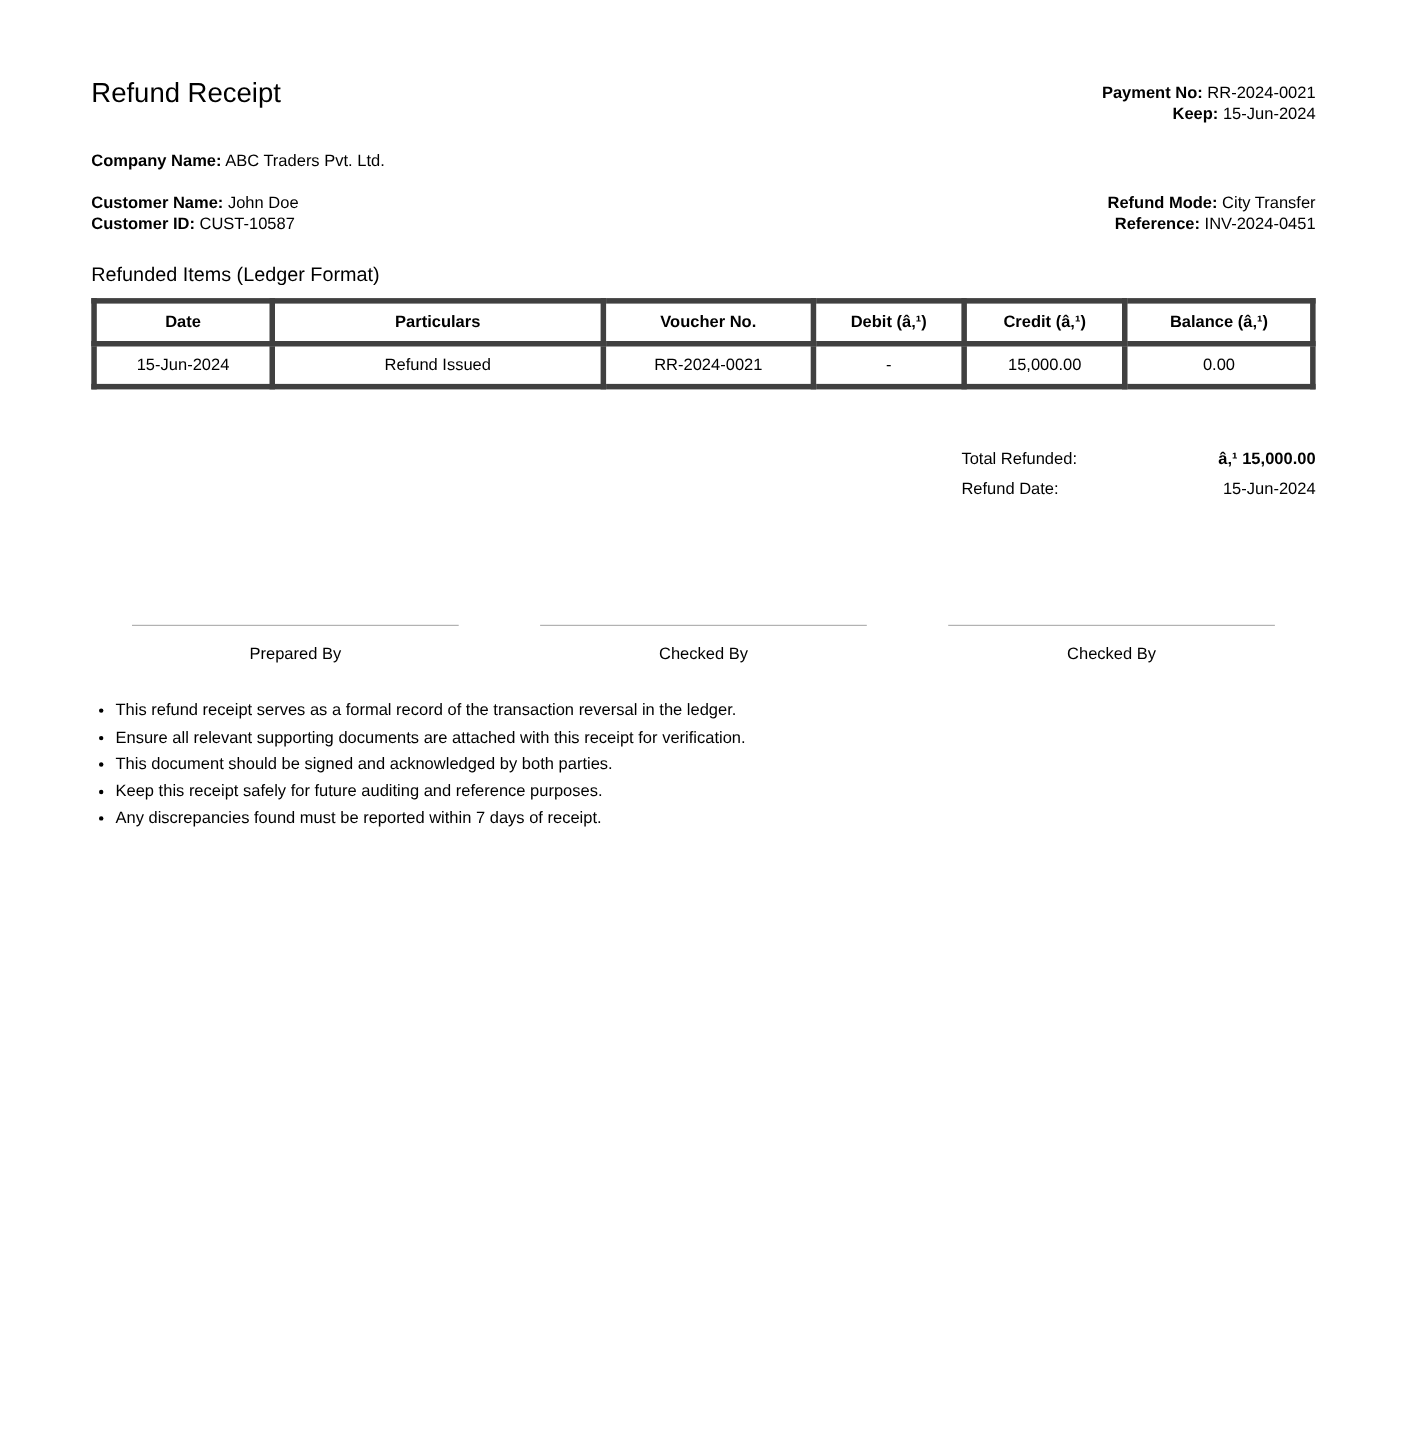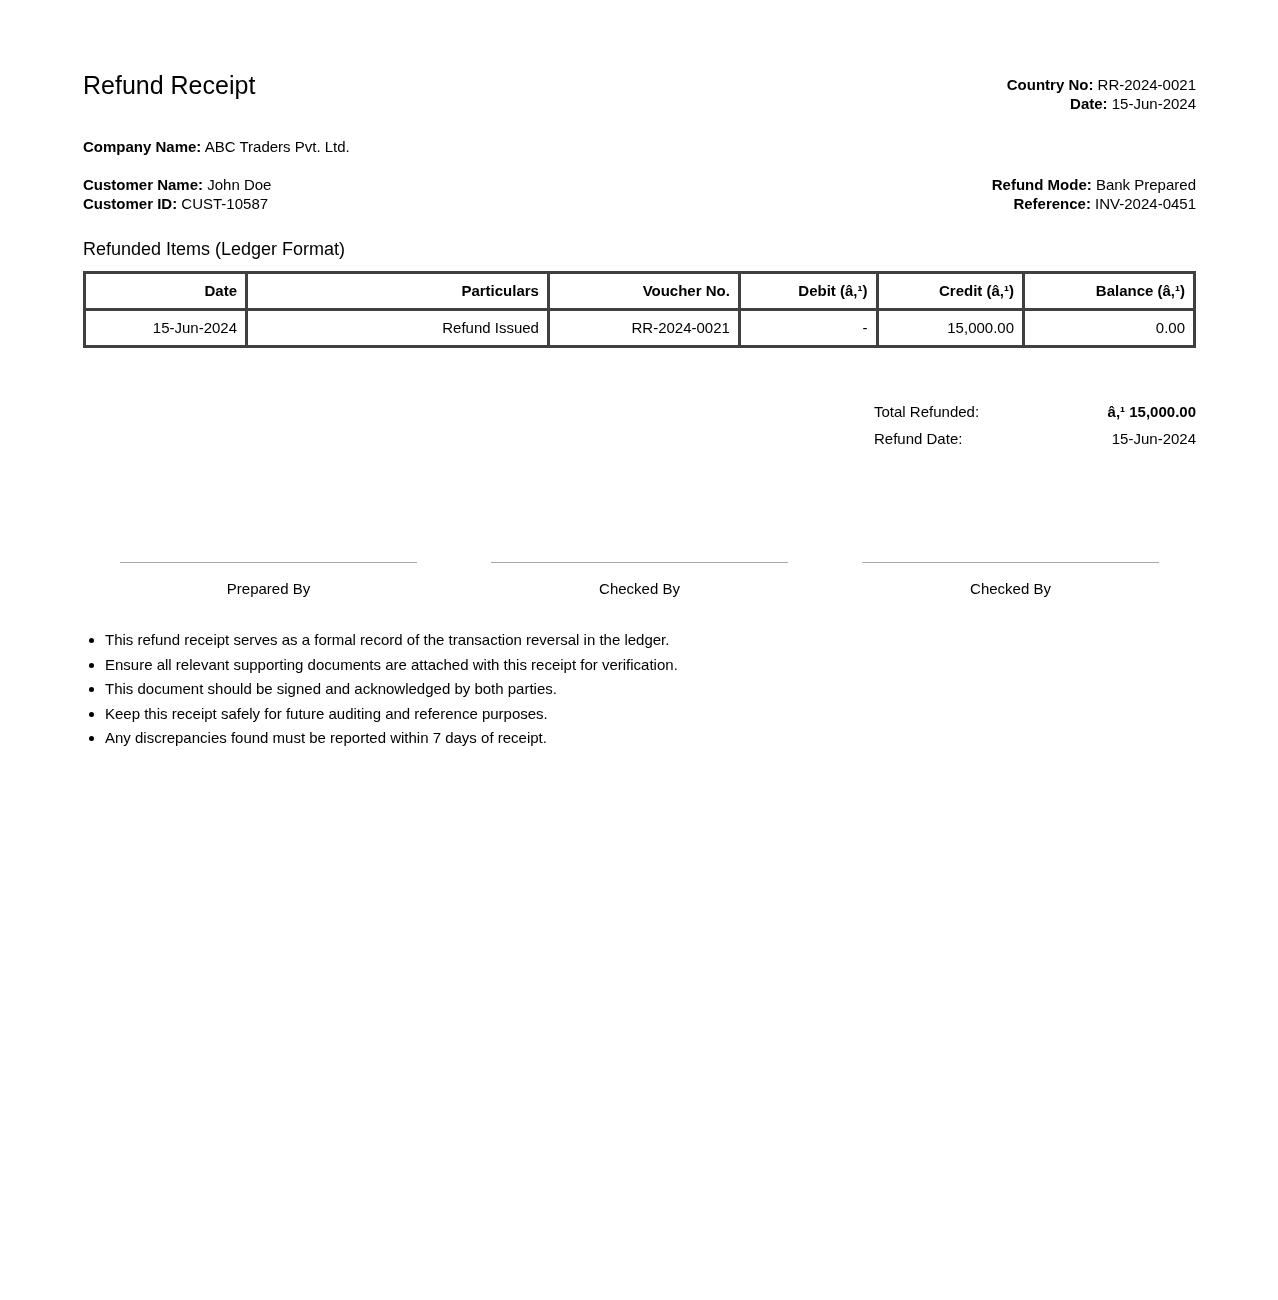--- a/index.html
+++ b/index.html
@@ -60,23 +60,23 @@
   }
 
   
   table.ledger {
     width: 100%;
     border-collapse: collapse;
     margin-top: 10px;
     table-layout: fixed;
   }
   table.ledger th, table.ledger td {
-    border: 3px solid #404040;
+    border: 5px solid #404040;
     padding: 8px;
-    text-align: right;
+    text-align: center;
     font-size: 15px;
     line-height: 18px;
     overflow: hidden;
     white-space: nowrap;
   }
   table.ledger th { font-weight: 700; }
 
   
   .totals {
     margin-top: 54px;
@@ -113,36 +113,36 @@
   }
 </style>
 </head>
 <body>
 
 <div class="page">
 
   <div class="top">
     <h1 class="title">Refund Receipt</h1>
     <div class="meta">
-      <div><span class="b">Country No:</span> <span>RR-2024-0021</span></div>
-      <div><span class="b">Date:</span> <span>15-Jun-2024</span></div>
+      <div><span class="b">Payment No:</span> <span>RR-2024-0021</span></div>
+      <div><span class="b">Keep:</span> <span>15-Jun-2024</span></div>
     </div>
   </div>
 
   <div class="company">
     <div><span class="b">Company Name:</span> <span>ABC Traders Pvt. Ltd.</span></div>
   </div>
 
   <div class="parties">
     <div class="party-left">
       <div><span class="b">Customer Name:</span> <span>John Doe</span></div>
       <div><span class="b">Customer ID:</span> <span>CUST-10587</span></div>
     </div>
     <div class="party-right">
-      <div><span class="b">Refund Mode:</span> <span>Bank Prepared</span></div>
+      <div><span class="b">Refund Mode:</span> <span>City Transfer</span></div>
       <div><span class="b">Reference:</span> <span>INV-2024-0451</span></div>
     </div>
   </div>
 
   <h2 class="section-title">Refunded Items (Ledger Format)</h2>
 
   <table class="ledger">
     <colgroup>
       <col style="width:14.6%">
       <col style="width:27.2%">

